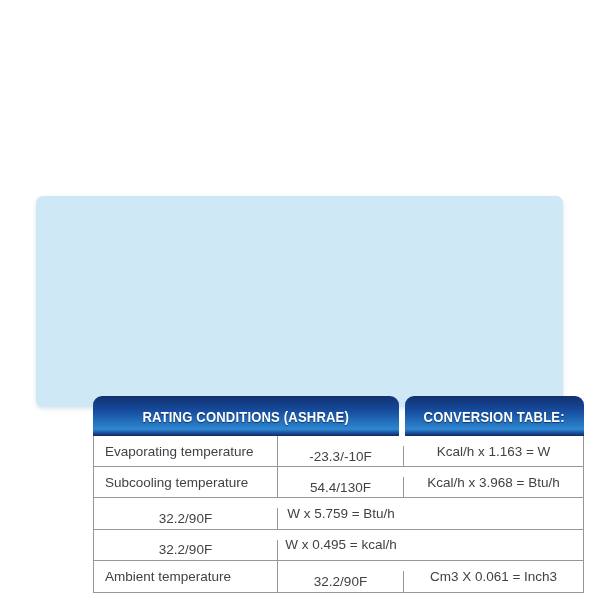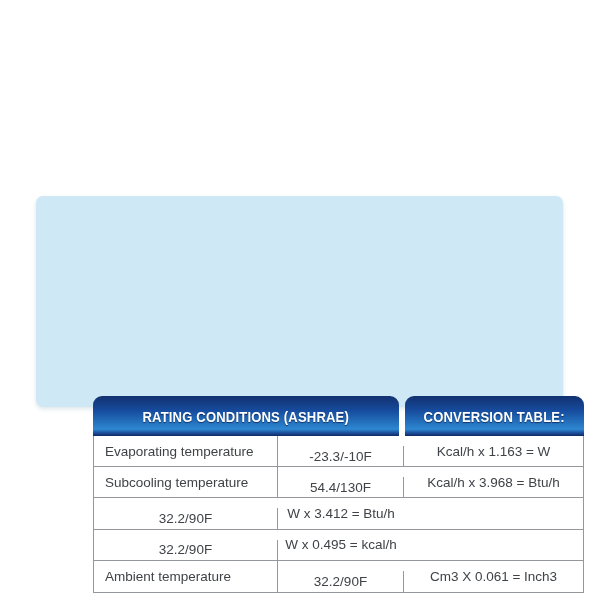--- a/index.html
+++ b/index.html
@@ -114,21 +114,21 @@
   </div>
 
   <div class="tr">
     <div class="td col-label">Subcooling temperature</div>
     <div class="td col-value">54.4/130F</div>
     <div class="td col-conversion">Kcal/h x 3.968 = Btu/h</div>
   </div>
 
   <div class="tr">
     <div class="td col-value">32.2/90F</div>
-    <div class="td col-conversion">W x 3.412 = Btu/h</div>
+    <div class="td col-conversion">W x 5.759 = Btu/h</div>
   </div>
 
   <div class="tr">
     <div class="td col-value">32.2/90F</div>
     <div class="td col-conversion">W x 0.495 = kcal/h</div>
   </div>
 
   <div class="tr">
     <div class="td col-label">Ambient temperature</div>
     <div class="td col-value">32.2/90F</div>

